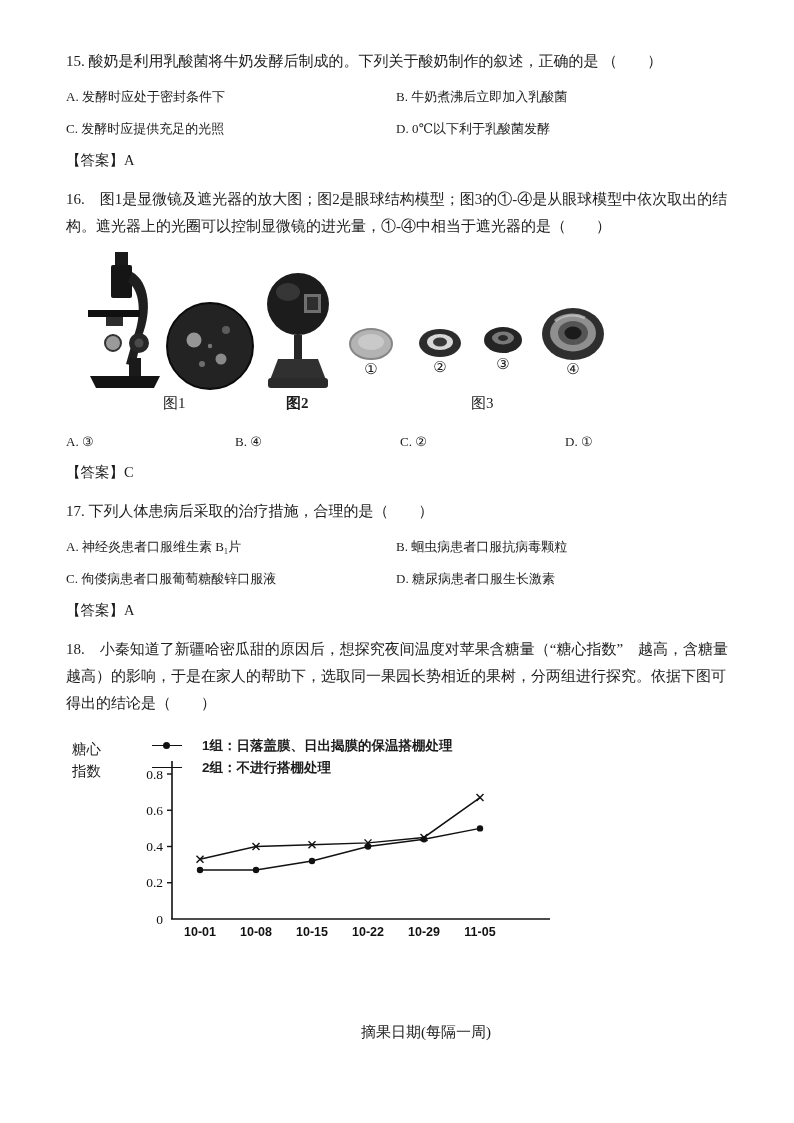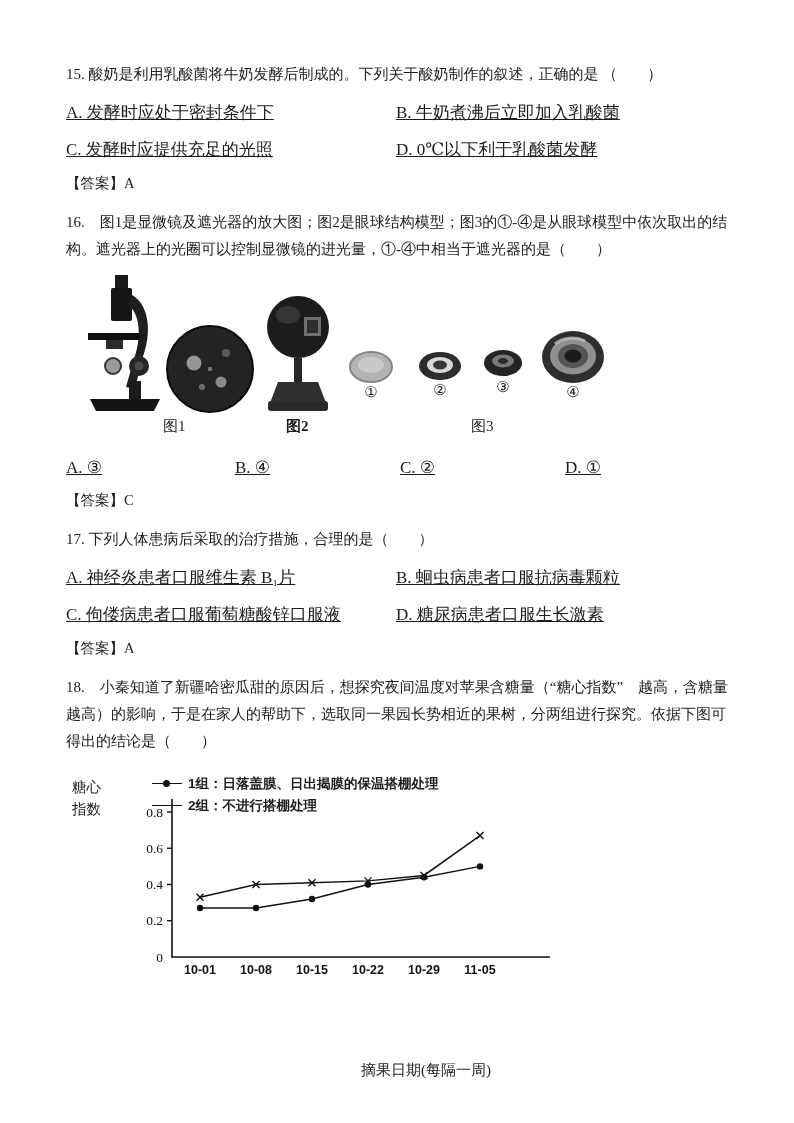--- a/index.html
+++ b/index.html
@@ -1,41 +1,41 @@
 <!DOCTYPE html>
 <html><head>
 <meta charset="utf-8">
 <style>
   * { margin:0; padding:0; box-sizing:border-box; }
   html,body { background:#ffffff; }
   .page {
     width:794px; height:1123px; background:#ffffff; color:#1c1c1c;
     font-family:"Liberation Serif","DejaVu Serif",serif;
-    position:relative; padding:61px 64px 0 66px; overflow:hidden;border-radius:20px;
+    position:relative; padding:48px 64px 0 66px; overflow:hidden;border-radius:20px;
   }
   .stem { font-size:15px; line-height:1.8; }
   .opts { margin:13px 0; }
   .opts2 { display:grid; grid-template-columns:330px 1fr; row-gap:14px; }
   .opts4 { display:grid; grid-template-columns:169px 165px 165px 1fr; margin-top:16px; }
-  .opt { font-size:17px;text-decoration:underline; }
+  .opt { font-size:13px; }
   .answer { font-size:14.5px; margin:4px 0 16px; }
 
   
   .figures { position:relative; height:168px; margin-top:10px; }
   .fig { position:absolute; }
   .fig-label { position:absolute; font-size:15px; top:144px; }
   .num-label { position:absolute; font-size:15px; width:24px; text-align:center; }
 
   
   .chart-wrap { position:relative; height:238px; margin-top:20px; }
   .y-axis-label { position:absolute; left:6px; top:2px; font-size:14.5px; line-height:1.5; }
   #chart-svg { position:absolute; left:48px; top:0; }
   .legend { position:absolute; left:86px; top:-2px; font-size:13.5px; font-weight:bold;
             line-height:1.6; font-family:"Liberation Sans","DejaVu Sans",sans-serif; }
-  .legend-row { display:flex; align-items:center; gap:6px; }
+  .legend-row { display:flex; align-items:center; gap:20px; }
   .lg-marker { display:inline-block; width:30px; height:0; border-top:1.8px solid #111; position:relative; }
   .lg-marker.dot::after { content:""; position:absolute; left:11px; top:-4.5px; width:7px; height:7px;
             background:#111; border-radius:50%; }
   .x-caption { text-align:center; font-size:15px; margin-top:48px; padding-left:56px; }
 </style>
 </head>
 <body>
 
 <div class="page">
 

